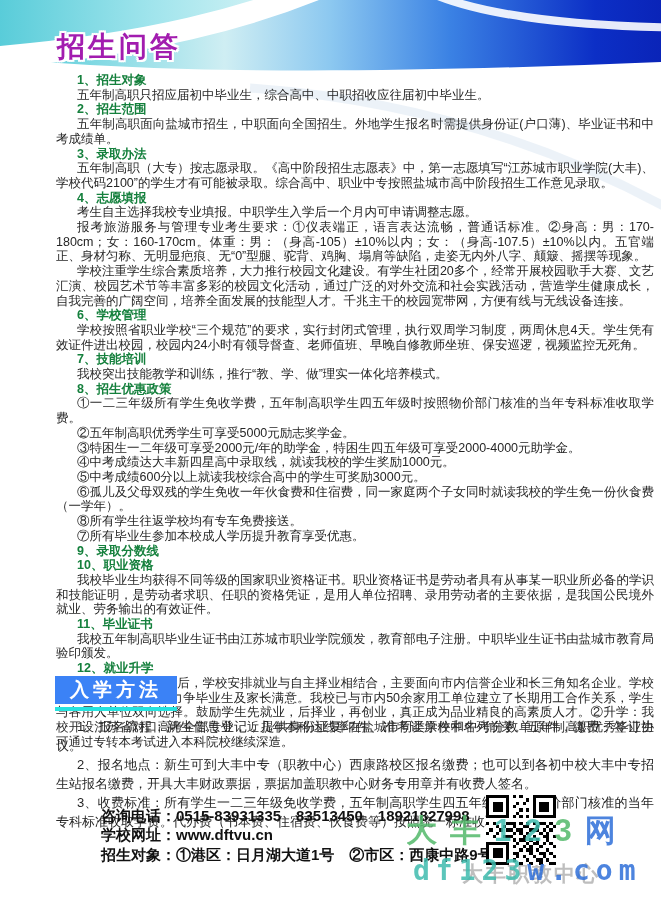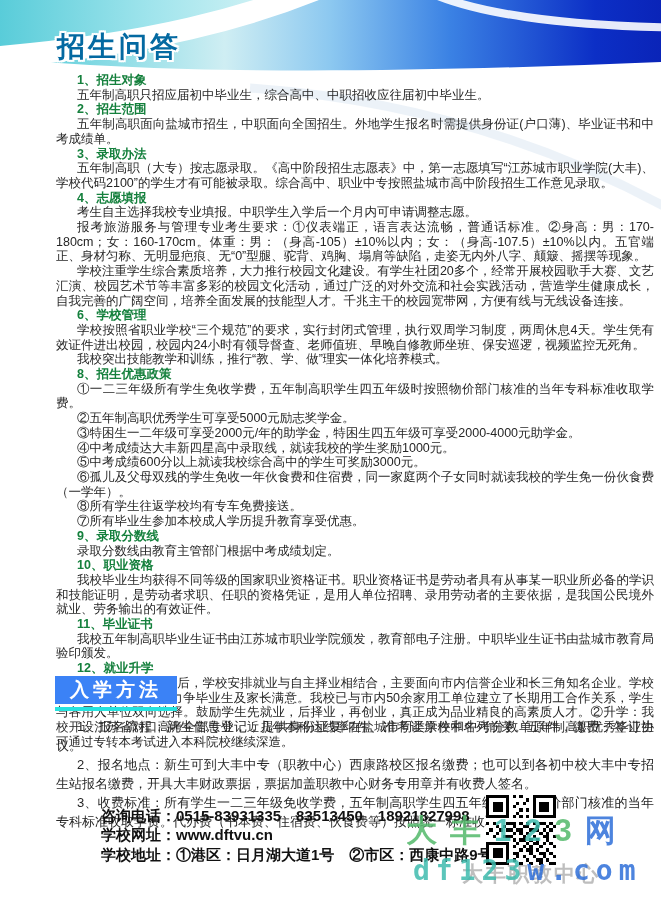--- a/index.html
+++ b/index.html
@@ -3,21 +3,21 @@
 <meta charset="utf-8">
 <style>
   html,body{margin:0;padding:0;}
   body{font-family:"Liberation Sans",sans-serif;}
   .page{position:relative;width:661px;height:900px;background:#ffffff;overflow:hidden;}
 
   
   .banner-svg{position:absolute;top:0;left:0;z-index:0;pointer-events:none;}
   .page-title{
     position:absolute;left:57px;top:28px;z-index:3;
-    font-size:28px;font-weight:900;letter-spacing:3px;color:#0369a1;
+    font-size:28px;font-weight:900;letter-spacing:3px;color:#a21caf;
     text-shadow:-2px -2px 0 #fff,2px -2px 0 #fff,-2px 2px 0 #fff,2px 2px 0 #fff,
                  0 -2px 0 #fff,0 2px 0 #fff,-2px 0 0 #fff,2px 0 0 #fff;
   }
 
   
   .qa{position:absolute;left:56px;top:73px;width:598px;z-index:2;
       font-size:12.5px;line-height:14.7px;color:#262626;text-align:justify;}
   .qa p{margin:0;text-indent:21px;}
   .sec-h{color:#15803d;font-weight:bold;margin-left:21px;}
 
@@ -104,36 +104,36 @@
         <p>报考旅游服务与管理专业考生要求：①仪表端正，语言表达流畅，普通话标准。②身高：男：170-180cm；女：160-170cm。体重：男：（身高-105）±10%以内；女：（身高-107.5）±10%以内。五官端正、身材匀称、无明显疤痕、无“0”型腿、驼背、鸡胸、塌肩等缺陷，走姿无内外八字、颠簸、摇摆等现象。</p>
       </div>
     <div class="sec">
         <p>学校注重学生综合素质培养，大力推行校园文化建设。有学生社团20多个，经常开展校园歌手大赛、文艺汇演、校园艺术节等丰富多彩的校园文化活动，通过广泛的对外交流和社会实践活动，营造学生健康成长，自我完善的广阔空间，培养全面发展的技能型人才。千兆主干的校园宽带网，方便有线与无线设备连接。</p>
       </div>
     <div class="sec">
         <div class="sec-h">6、学校管理</div>
         <p>学校按照省职业学校“三个规范”的要求，实行封闭式管理，执行双周学习制度，两周休息4天。学生凭有效证件进出校园，校园内24小时有领导督查、老师值班、早晚自修教师坐班、保安巡逻，视频监控无死角。</p>
       </div>
     <div class="sec">
+        <div class="sec-h">7、技能培训</div>
         <p>我校突出技能教学和训练，推行“教、学、做”理实一体化培养模式。</p>
       </div>
     <div class="sec">
       <div class="sec-h">8、招生优惠政策</div>
       <p>①一二三年级所有学生免收学费，五年制高职学生四五年级时按照物价部门核准的当年专科标准收取学费。</p>
       <p>②五年制高职优秀学生可享受5000元励志奖学金。</p>
       <p>③特困生一二年级可享受2000元/年的助学金，特困生四五年级可享受2000-4000元助学金。</p>
       <p>④中考成绩达大丰新四星高中录取线，就读我校的学生奖励1000元。</p>
       <p>⑤中考成绩600分以上就读我校综合高中的学生可奖励3000元。</p>
       <p>⑥孤儿及父母双残的学生免收一年伙食费和住宿费，同一家庭两个子女同时就读我校的学生免一份伙食费（一学年）。</p>
       <p>⑧所有学生往返学校均有专车免费接送。</p>
       <p>⑦所有毕业生参加本校成人学历提升教育享受优惠。</p>
     </div>
     <div class="sec">
         <div class="sec-h">9、录取分数线</div>
-        <p>录取分数线由教育主管部门根据中考成绩划定。</p>
       </div>
     <div class="sec">
         <div class="sec-h">10、职业资格</div>
         <p>我校毕业生均获得不同等级的国家职业资格证书。职业资格证书是劳动者具有从事某一职业所必备的学识和技能证明，是劳动者求职、任职的资格凭证，是用人单位招聘、录用劳动者的主要依据，是我国公民境外就业、劳务输出的有效证件。</p>
       </div>
     <div class="sec">
         <div class="sec-h">11、毕业证书</div>
         <p>我校五年制高职毕业生证书由江苏城市职业学院颁发，教育部电子注册。中职毕业生证书由盐城市教育局验印颁发。</p>
       </div>
     <div class="sec">
@@ -149,21 +149,21 @@
 
   <div class="enroll">
     <p>1、报名流程：新生信息登记，提供身份证复印件、准考证原件和中考分数单原件，缴费，签订协议。</p>
     <p>2、报名地点：新生可到大丰中专（职教中心）西康路校区报名缴费；也可以到各初中校大丰中专招生站报名缴费，开具大丰财政票据，票据加盖职教中心财务专用章并有收费人签名。</p>
     <p>3、收费标准：所有学生一二三年级免收学费，五年制高职学生四五年级时按照物价部门核准的当年专科标准收取学费。代办费（书本费、住宿费、伙食费等）按照统一标准收取。</p>
   </div>
 
   <div class="contact">
     <div class="row"><span>咨询电话：</span><span>0515-83931335　83513450　18921827998</span></div>
     <div class="row"><span>学校网址：</span><span>www.dftvu.cn</span></div>
-    <div class="row"><span>学校地址：</span><span>①港区：日月湖大道1号　②市区：西康中路9号</span></div>
+    <div class="row"><span>招生对象：</span><span>①港区：日月湖大道1号　②市区：西康中路9号</span></div>
   </div>
 
   <div class="ghost">大丰职教中心</div>
 
   <svg class="qr" viewBox="0 0 21 21" shape-rendering="crispEdges">
     <rect x="0" y="0" width="21" height="21" fill="#ffffff"></rect>
     <path fill="#000000" fill-rule="evenodd" d="M0,0h7v7h-7z M1,1v5h5v-5z"></path>
     <rect x="2" y="2" width="3" height="3" fill="#000"></rect>
     <path fill="#000000" fill-rule="evenodd" d="M14,0h7v7h-7z M15,1v5h5v-5z"></path>
     <rect x="16" y="2" width="3" height="3" fill="#000"></rect>

